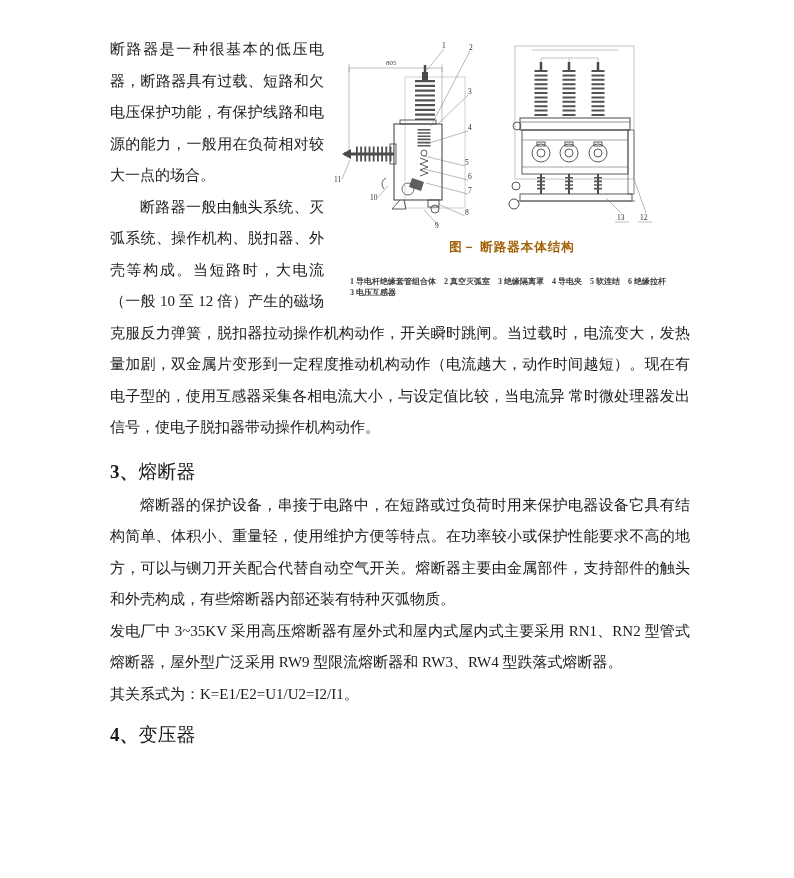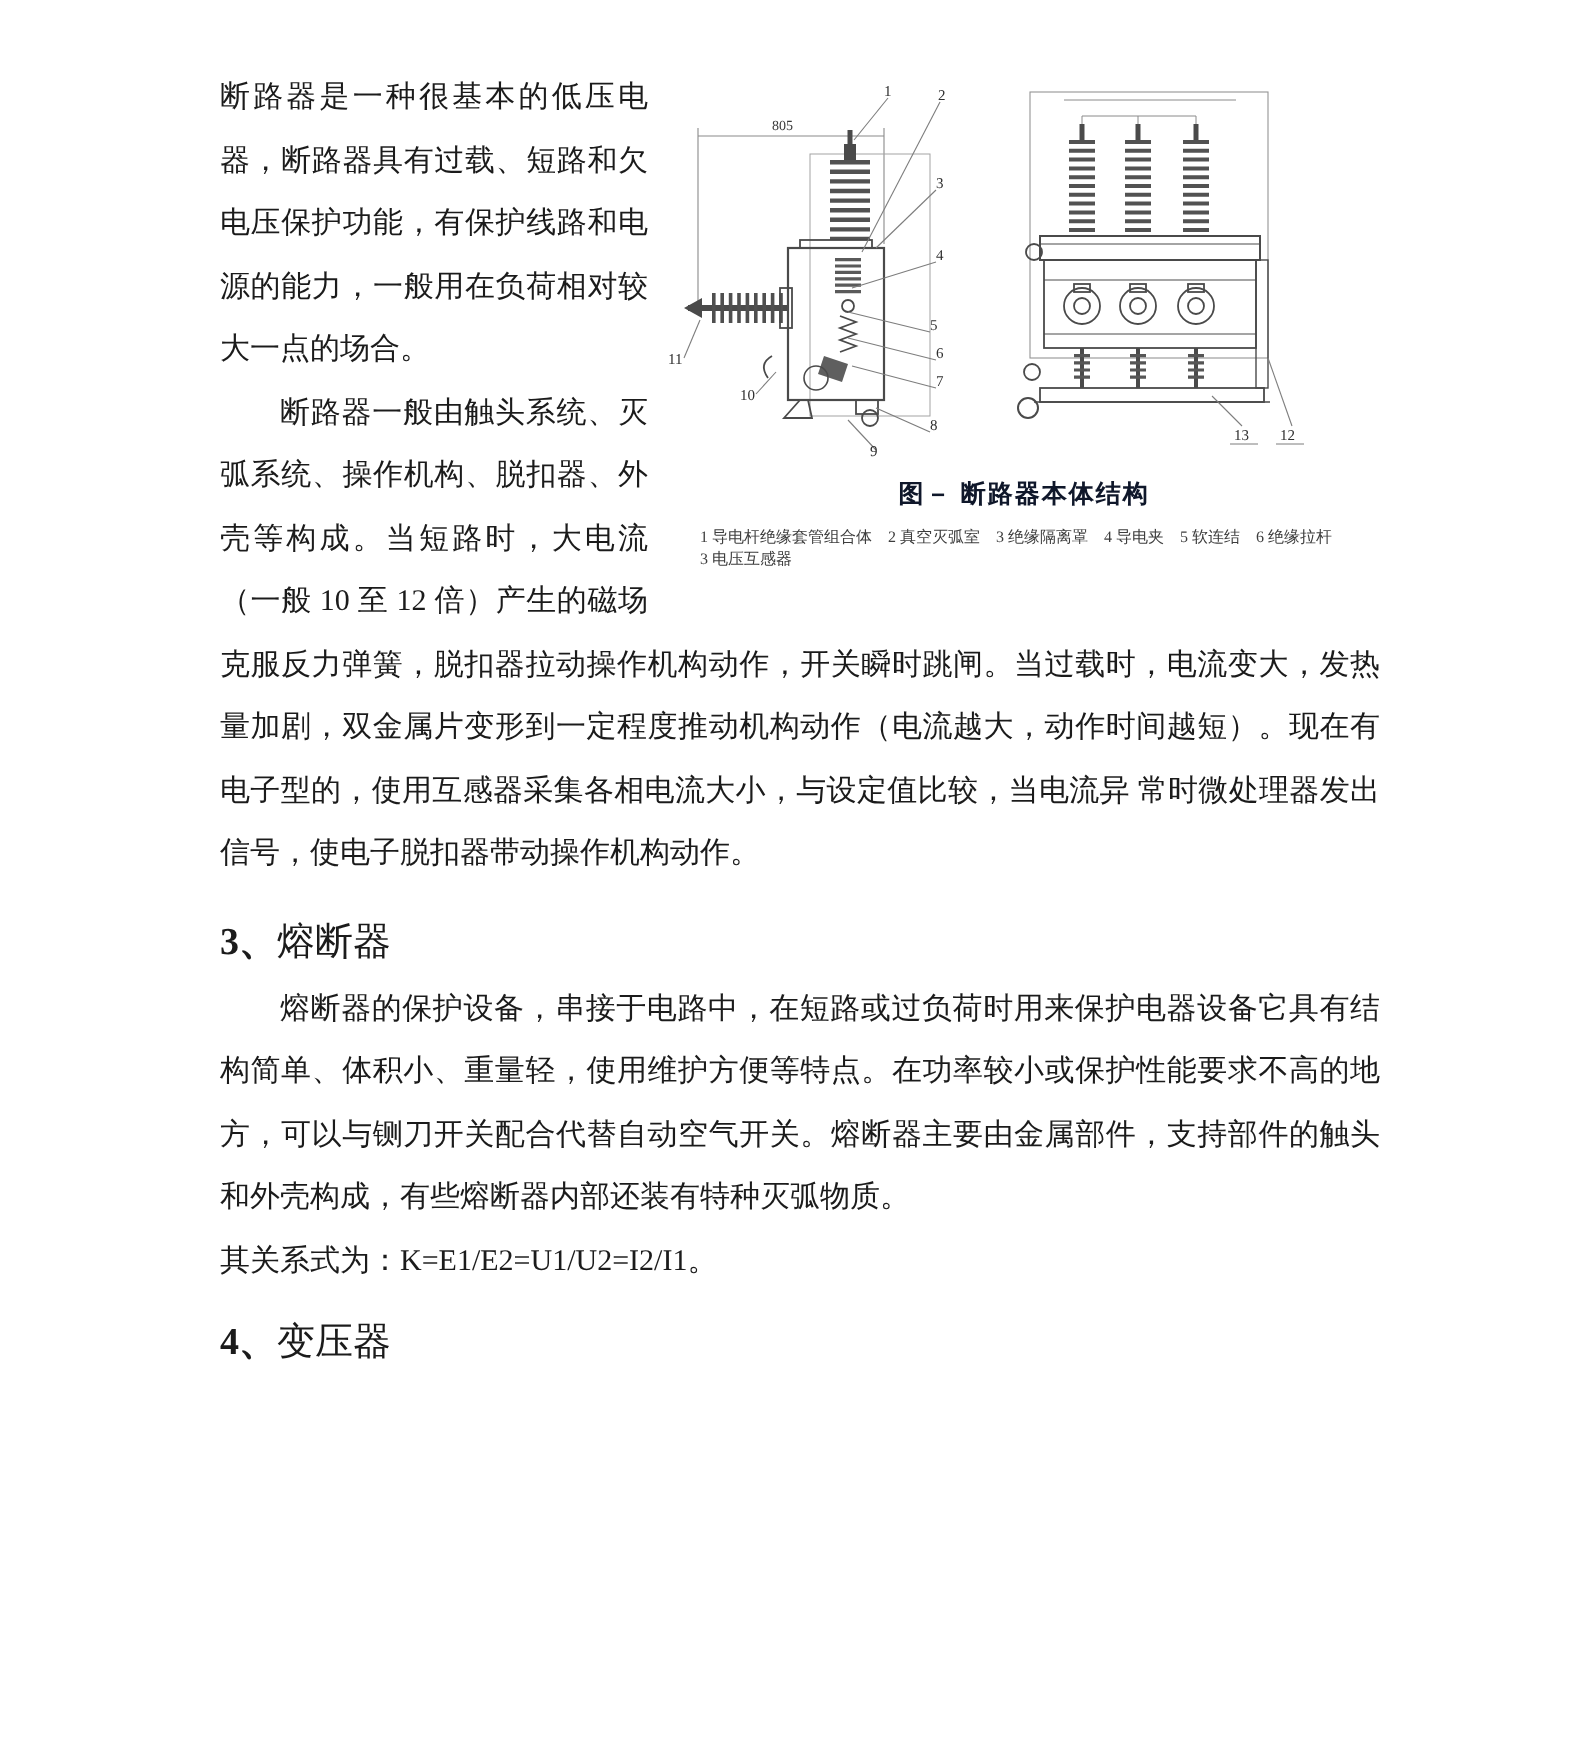--- a/index.html
+++ b/index.html
@@ -13,25 +13,25 @@
     font-size:15px;line-height:2.1;text-align:justify;
   }
   p{margin:0;}
   .indent{text-indent:2em;}
   .fig{
     float:right;width:356px;margin:2px 0 10px 10px;
   }
   .fig svg{display:block;}
   .fig-caption{
     text-align:center;font-weight:bold;font-size:12.5px;line-height:1.4;
-    margin-top:7px;color:#0f172a;letter-spacing:1px;
+    margin-top:7px;color:#a16207;letter-spacing:1px;
   }
   .fig-legend{
-    margin-top:6px;padding-left:16px;font-size:8px;line-height:11px;
-    color:#3d3d3d;text-align:left;font-family:"Liberation Serif","DejaVu Serif",serif;
+    margin-top:19px;padding-left:16px;font-size:8px;line-height:11px;
+    color:#3d3d3d;text-align:left;font-family:"Liberation Serif","DejaVu Serif",serif;font-weight:bold;
   }
   .fig-legend div{white-space:nowrap;}
   .sec{margin:10px 0 0 0;font-size:19px;line-height:1.9;}
   .sec .num{font-weight:bold;}
   .sec4{margin-top:7px;}
   .callout{font-size:7.5px;fill:#2f2f2f;font-family:"Liberation Serif","DejaVu Serif",serif;}
   .dimtxt{font-size:7px;fill:#3a3a3a;font-family:"Liberation Serif","DejaVu Serif",serif;}
 </style>
 </head>
 <body>
@@ -173,20 +173,21 @@
       </div>
     </figure>
 
     <p class="noindent">断路器是一种很基本的低压电器，断路器具有过载、短路和欠电压保护功能，有保护线路和电源的能力，一般用在负荷相对较大一点的场合。</p>
     <p class="indent">断路器一般由触头系统、灭弧系统、操作机构、脱扣器、外壳等构成。当短路时，大电流（一般 10 至 12 倍）产生的磁场克服反力弹簧，脱扣器拉动操作机构动作，开关瞬时跳闸。当过载时，电流变大，发热量加剧，双金属片变形到一定程度推动机构动作（电流越大，动作时间越短）。现在有电子型的，使用互感器采集各相电流大小，与设定值比较，当电流异 常时微处理器发出信号，使电子脱扣器带动操作机构动作。</p>
 
     <div class="sec">
       <span class="num">3、</span><span>熔断器</span>
     </div>
     <p class="indent">熔断器的保护设备，串接于电路中，在短路或过负荷时用来保护电器设备它具有结构简单、体积小、重量轻，使用维护方便等特点。在功率较小或保护性能要求不高的地方，可以与铡刀开关配合代替自动空气开关。熔断器主要由金属部件，支持部件的触头和外壳构成，有些熔断器内部还装有特种灭弧物质。</p>
+    <p class="noindent">发电厂中 3~35KV 采用高压熔断器有屋外式和屋内式屋内式主要采用 RN1、RN2 型管式熔断器，屋外型广泛采用 RW9 型限流熔断器和 RW3、RW4 型跌落式熔断器。</p>
     <p class="noindent">其关系式为：K=E1/E2=U1/U2=I2/I1。</p>
 
     <div class="sec sec4">
       <span class="num">4、</span><span>变压器</span>
     </div>
 
   </div>
 </div>
 
 </body></html>

